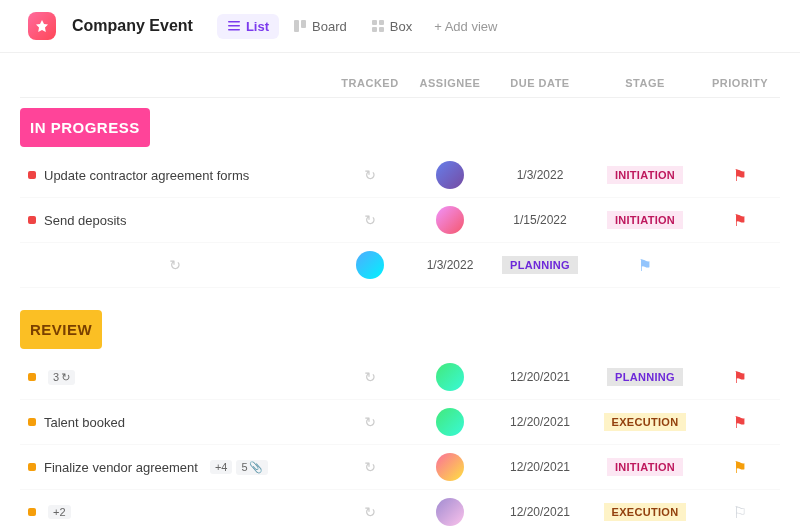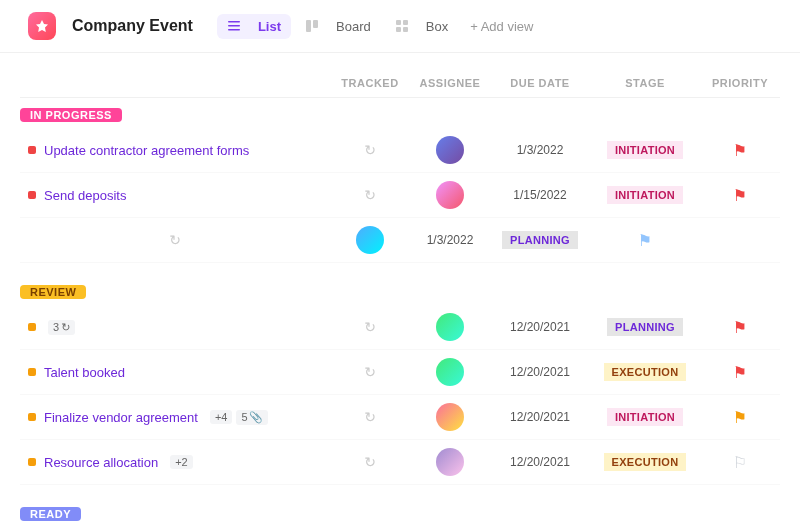--- a/index.html
+++ b/index.html
@@ -39,21 +39,21 @@
       margin-right: 8px;
     }
     .nav-tabs {
       display: flex;
       gap: 4px;
       align-items: center;
     }
     .nav-tab {
       display: flex;
       align-items: center;
-      gap: 17px;
+      gap: 5px;
       padding: 5px 10px;
       border-radius: 6px;
       cursor: pointer;
       color: #666;
       font-size: 13px;
       text-decoration: none;
     }
     .nav-tab.active {
       background: #f3f0ff;
       color: #7c3aed;
@@ -95,23 +95,23 @@
     
     .section {
       margin-bottom: 12px;
     }
     .section-header {
       padding: 10px 0 6px 0;
       display: flex;
       align-items: center;
     }
     .section-badge {
-      font-size: 11px;
+      font-size: 15px;
       font-weight: 700;
-      padding: 1px 10px;
+      padding: 11px 10px;
       border-radius: 4px;
       letter-spacing: 0.5px;
     }
     .badge-inprogress { background: #ff4499; color: white; }
     .badge-review { background: #fbbf24; color: #7a4000; }
     .badge-ready { background: #818cf8; color: white; }
 
     
     .task-row {
       display: grid;
@@ -132,21 +132,21 @@
     .task-dot {
       width: 8px;
       height: 8px;
       border-radius: 2px;
       flex-shrink: 0;
     }
     .dot-red { background: #ef4444; }
     .dot-yellow { background: #f59e0b; }
 
     .task-label {
-      color: #6d28d9;
+      color: #404040;
       font-size: 13px;
     }
     .task-meta {
       display: flex;
       align-items: center;
       gap: 4px;
       margin-left: 4px;
     }
     .meta-badge {
       background: #f3f4f6;
@@ -399,21 +399,20 @@
       <div class="cell-center">
         <span class="stage-badge stage-initiation">INITIATION</span>
       </div>
       <div class="cell-center">
         <span class="priority-icon priority-yellow">⚑</span>
       </div>
     </div>
         <div class="task-row">
       <div class="task-name">
         <span class="task-dot dot-yellow"></span>
-        <span class="task-label">Resource allocation</span>
         <span class="task-meta">
               <span class="meta-badge">+2</span>
             </span>
       </div>
       <div class="cell-center">
         <span class="tracked-icon">↻</span>
       </div>
       <div class="cell-center">
         <div class="avatar av6"></div>
       </div>

